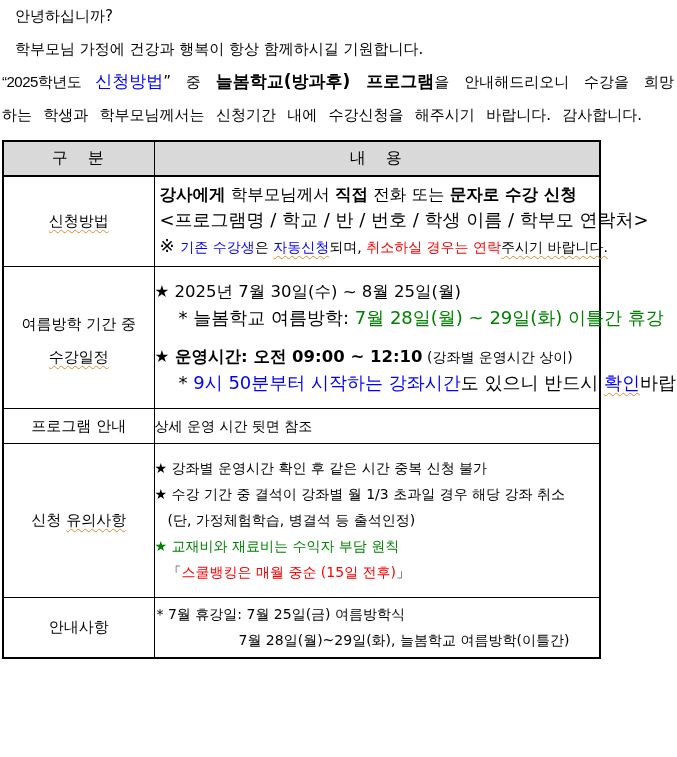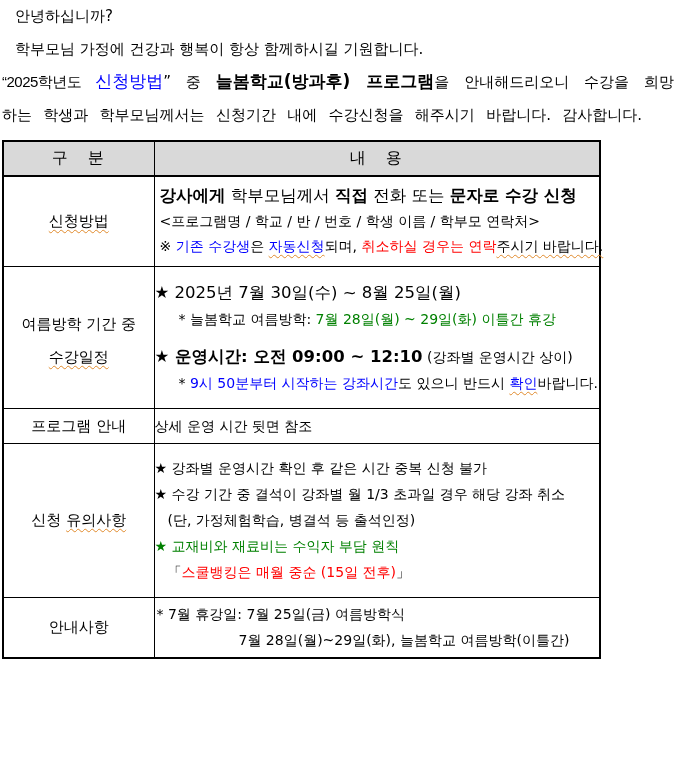--- a/index.html
+++ b/index.html
@@ -13,21 +13,21 @@
   #intro-2 { top:39px; left:15px; }
   #intro-3 { top:71px; left:2px; width:672px; text-align:justify; text-align-last:justify; font-size:15px; }
   #intro-4 { top:105px; left:2px; width:640px; text-align:justify; text-align-last:justify; font-size:15px; }
 
   .narrow { font-family:"Liberation Sans Narrow","Liberation Sans", sans-serif; letter-spacing:-0.5px; font-size:15px; }
   .big { font-size:17px; }
   .bold { font-weight:bold; }
   .blue { color:#0000ff; }
   .red { color:#ff0000; }
   .green { color:#008000; }
-  .sm { font-size:14px; }
+  .sm { font-size:18px; }
   .md { font-size:14px; }
   .lg { font-size:16.5px; }
   .sp { text-decoration:underline wavy #e08a2c; text-decoration-thickness:1px; text-underline-offset:3px; }
 
   table.notice {
     position:absolute; left:2px; top:140px; width:599px;
     border-collapse:collapse; border:2px solid #000; table-layout:fixed;
   }
   table.notice td, table.notice th { border:1px solid #000; padding:0; }
   table.notice th {

